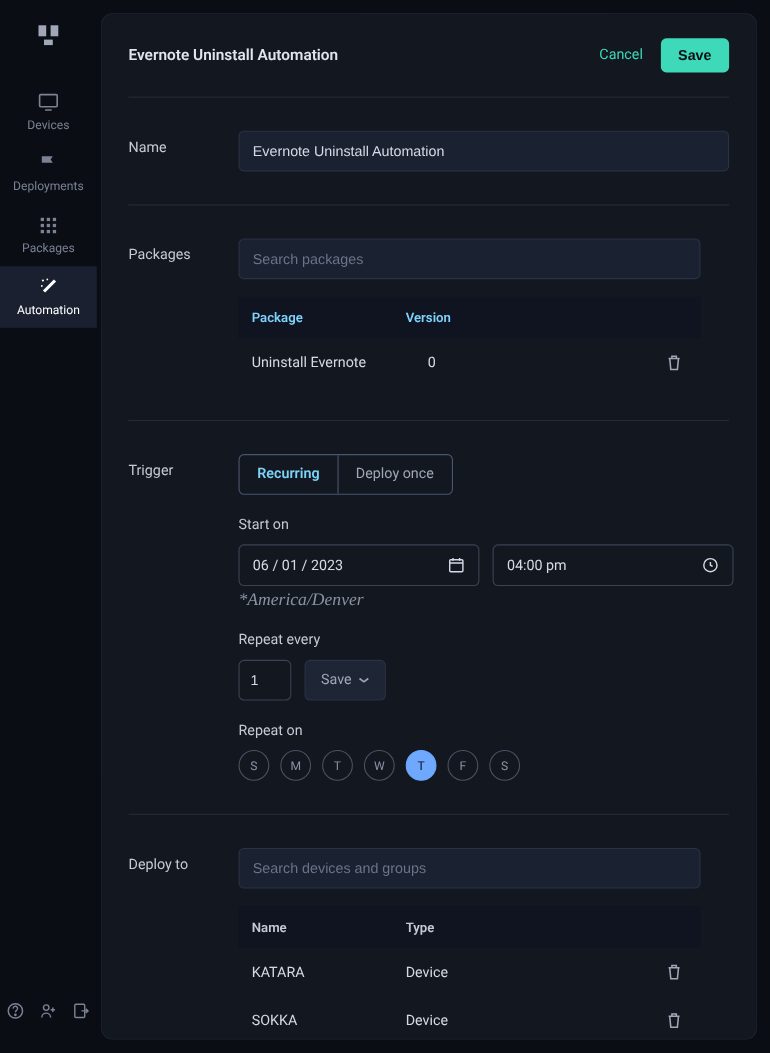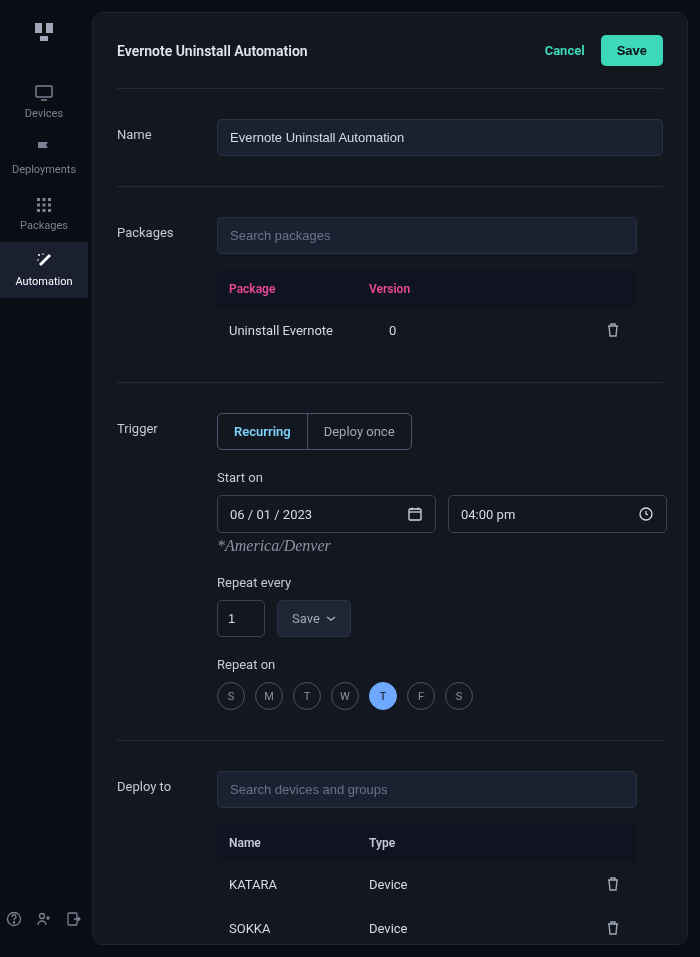--- a/index.html
+++ b/index.html
@@ -62,21 +62,21 @@
   align-items: center;
   padding: 22px 0;
   border-bottom: 1px solid #252c38;
 }
 .header-title {
   color: #e0e5ee;
   font-weight: 600;
   font-size: 14px;
 }
 .header-actions { margin-left: auto; display: flex; gap: 16px; align-items: center; }
-.btn-cancel { color: #3dd9b8; cursor: pointer; font-weight: 700; font-size: 13px; }
+.btn-cancel { color: #3dd9b8; cursor: pointer; font-weight: 400; font-size: 13px; }
 .btn-save {
   background: #3dd9b8;
   color: #0a0e14;
   border: none;
   padding: 8px 16px;
   border-radius: 5px;
   font-weight: 600;
   cursor: pointer;
   font-size: 13px;
 }
@@ -116,21 +116,21 @@
 }
 .search-input::placeholder, .input-text::placeholder { color: #6a7488; }
 .pkg-table {
   margin-top: 16px;
   width: 420px;
 }
 .pkg-head {
   background: #0f1420;
   display: flex;
   padding: 12px;
-  color: #ec4899;
+  color: #7dd3fc;
   font-weight: 600;
   font-size: 12px;
 }
 .pkg-row {
   display: flex;
   padding: 14px 12px;
   color: #d5dae6;
   align-items: center;
   gap: 20px;
 }

